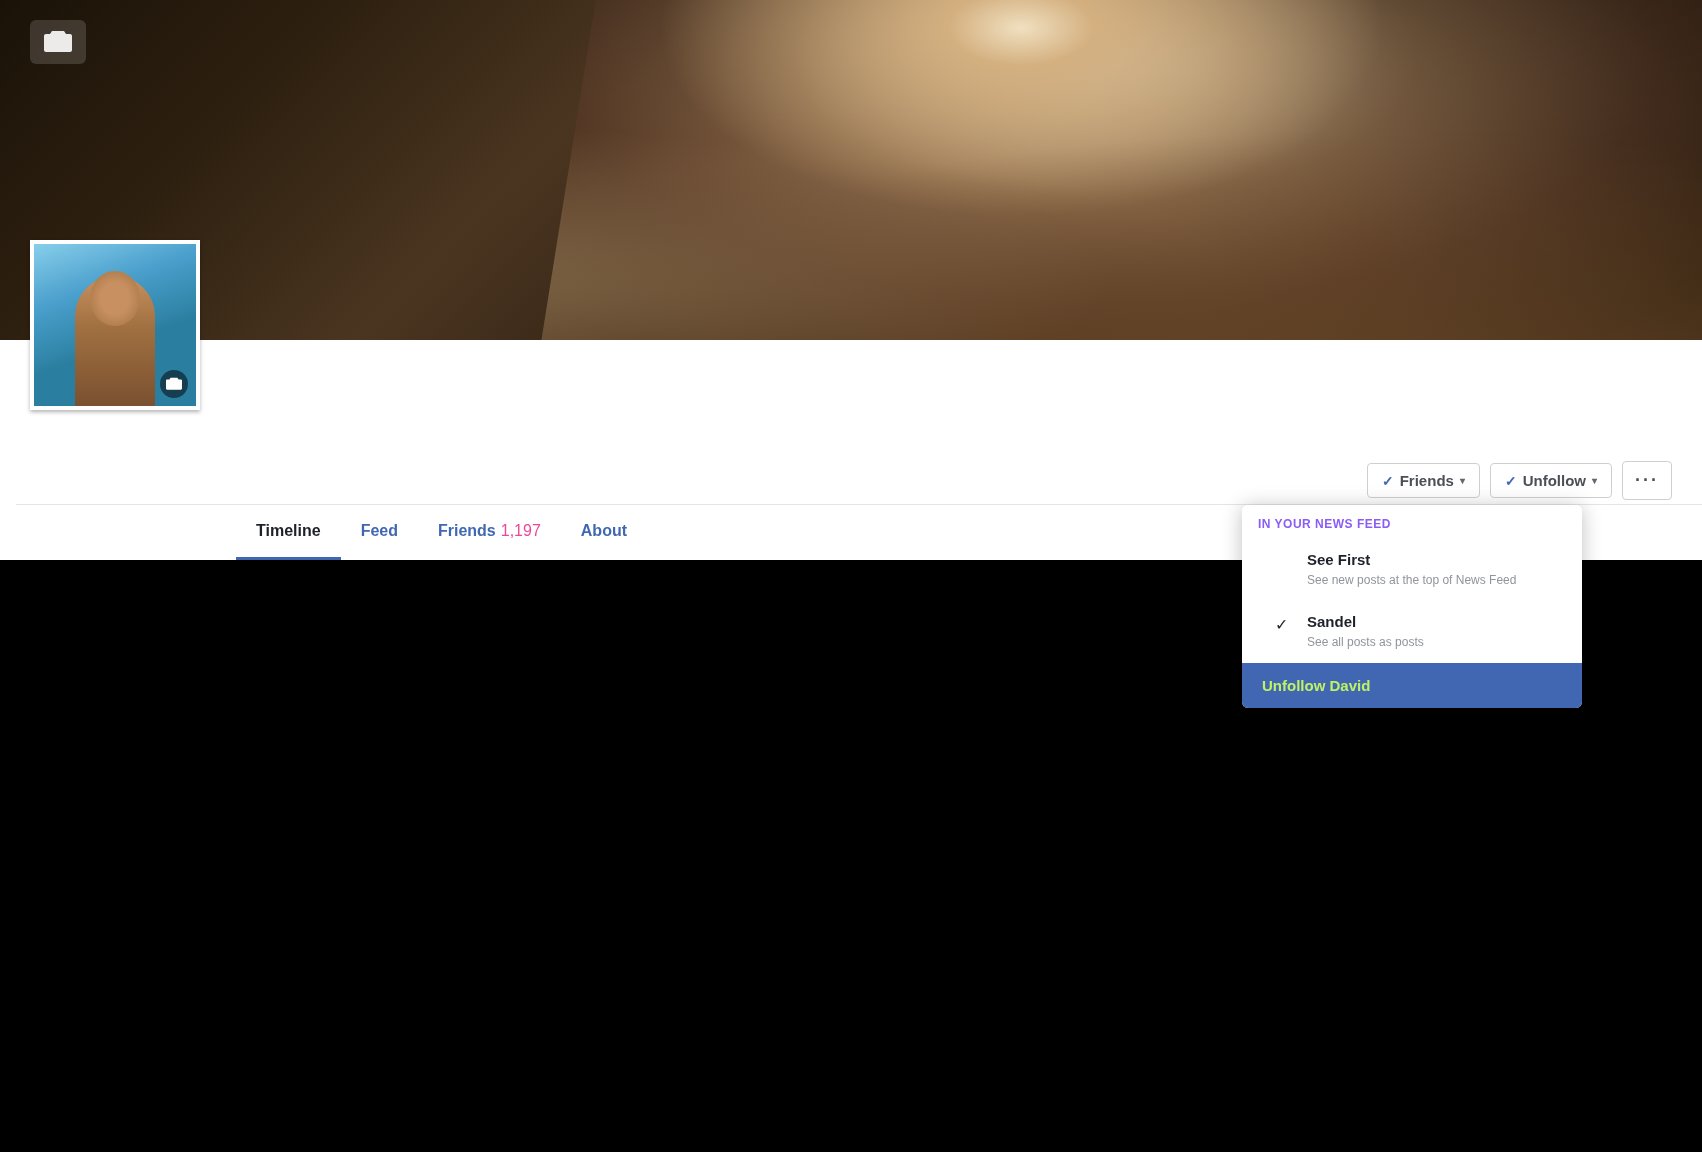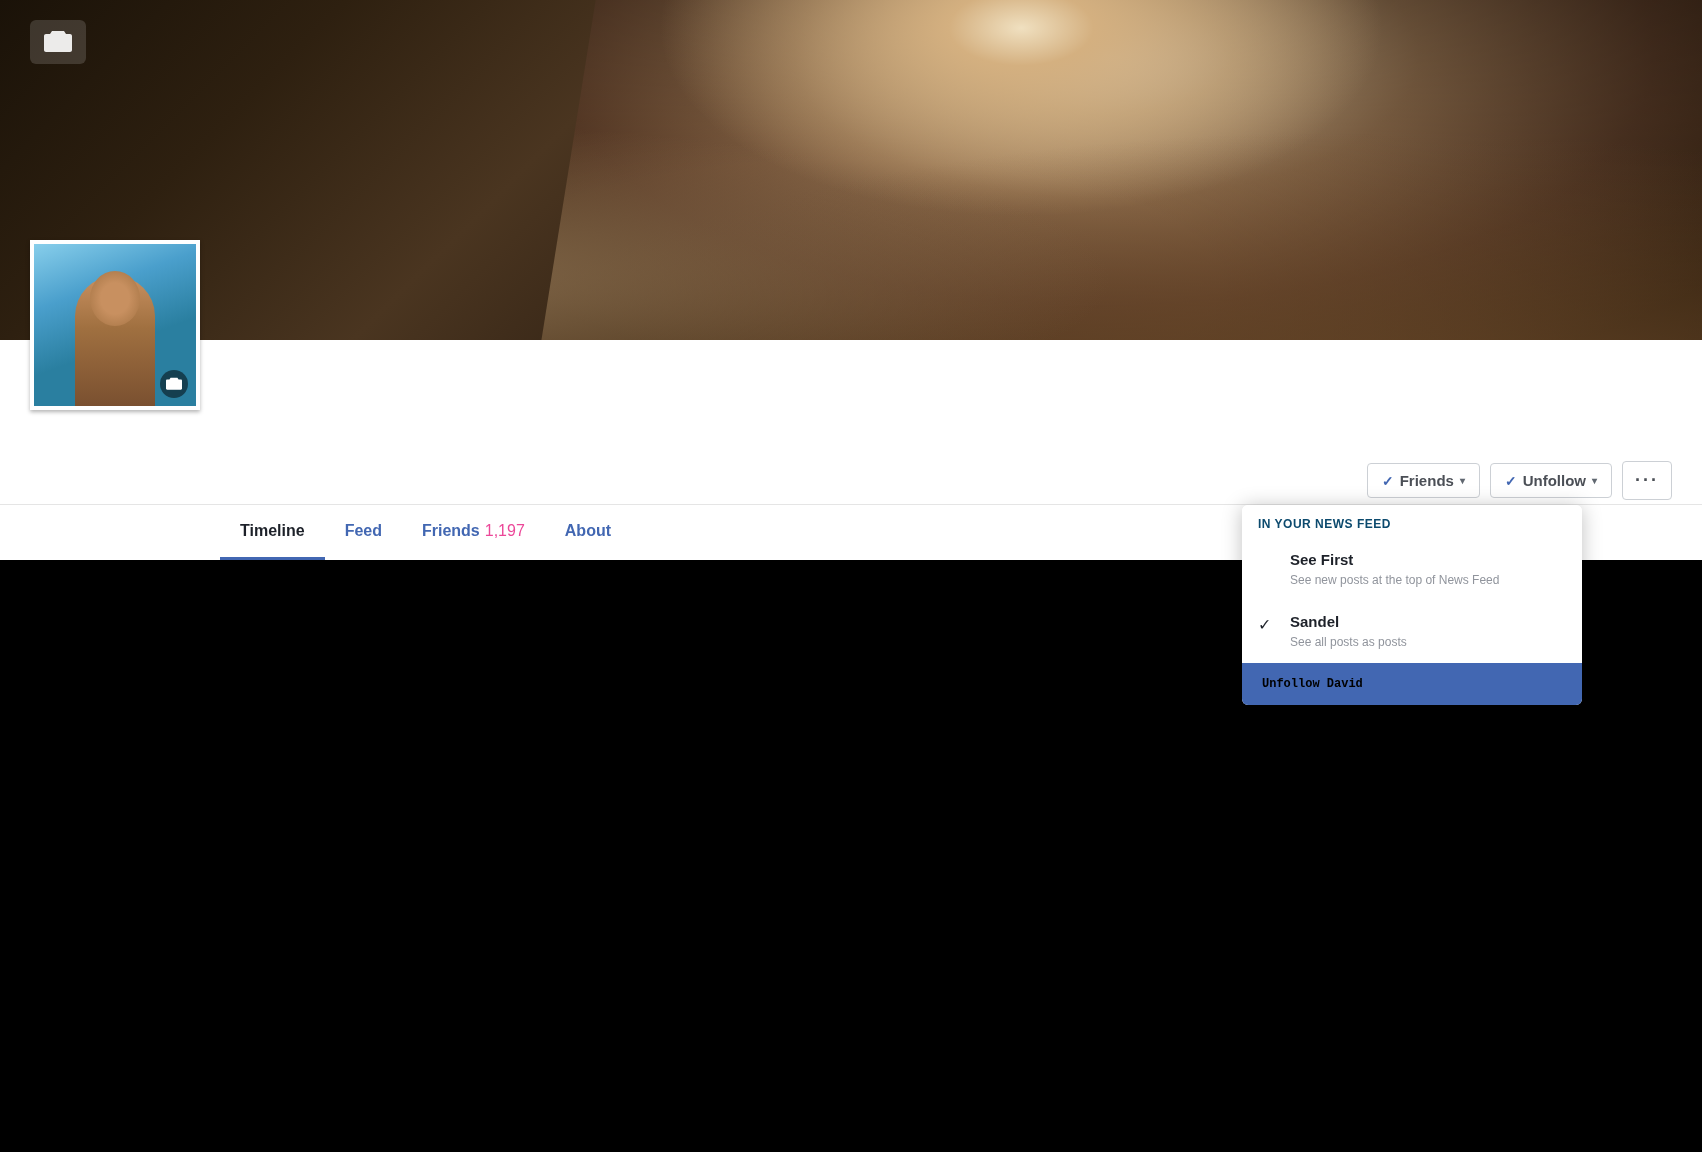--- a/index.html
+++ b/index.html
@@ -166,21 +166,21 @@
       text-shadow: 0 1px 3px rgba(0,0,0,0.5);
       position: absolute;
       bottom: 170px;
       left: 220px;
     }
 
     
     .profile-tabs {
       position: absolute;
       bottom: 0;
-      left: 0;
+      left: 16px;
       right: 0;
       height: 56px;
       background: white;
       border-top: 1px solid #e5e5e5;
       display: flex;
       align-items: stretch;
       padding-left: 220px;
     }
 
     .tab-item {
@@ -277,28 +277,28 @@
       border-radius: 6px;
       box-shadow: 0 2px 20px rgba(0,0,0,0.25);
       z-index: 100;
       overflow: hidden;
     }
 
     .dropdown-section-header {
       padding: 12px 16px 8px;
       font-size: 12px;
       font-weight: 600;
-      color: #0c4a6e;
+      color: #8b5cf6;
       letter-spacing: 0.5px;
       text-transform: uppercase;
       background: white;
     }
 
     .dropdown-item {
-      padding: 12px 16px;
+      padding: 12px 33px;
       cursor: pointer;
       display: flex;
       align-items: flex-start;
       gap: 12px;
       background: white;
     }
 
     .dropdown-item .item-check {
       width: 20px;
       min-width: 20px;
@@ -327,24 +327,23 @@
 
     .dropdown-unfollow {
       background: #4267b2;
       padding: 14px 20px;
       cursor: pointer;
       display: flex;
       align-items: center;
     }
 
     .dropdown-unfollow span {
-      font-size: 12px;
+      font-size: 15px;
       font-weight: 600;
-      color: #000000;
-      font-family: Liberation Mono, monospace;
+      color: #bef264;
     }
 
     .dropdown-unfollow .name-bold {
       font-weight: 700;
     }
 
     
     .bottom-area {
       position: absolute;
       bottom: 0;

